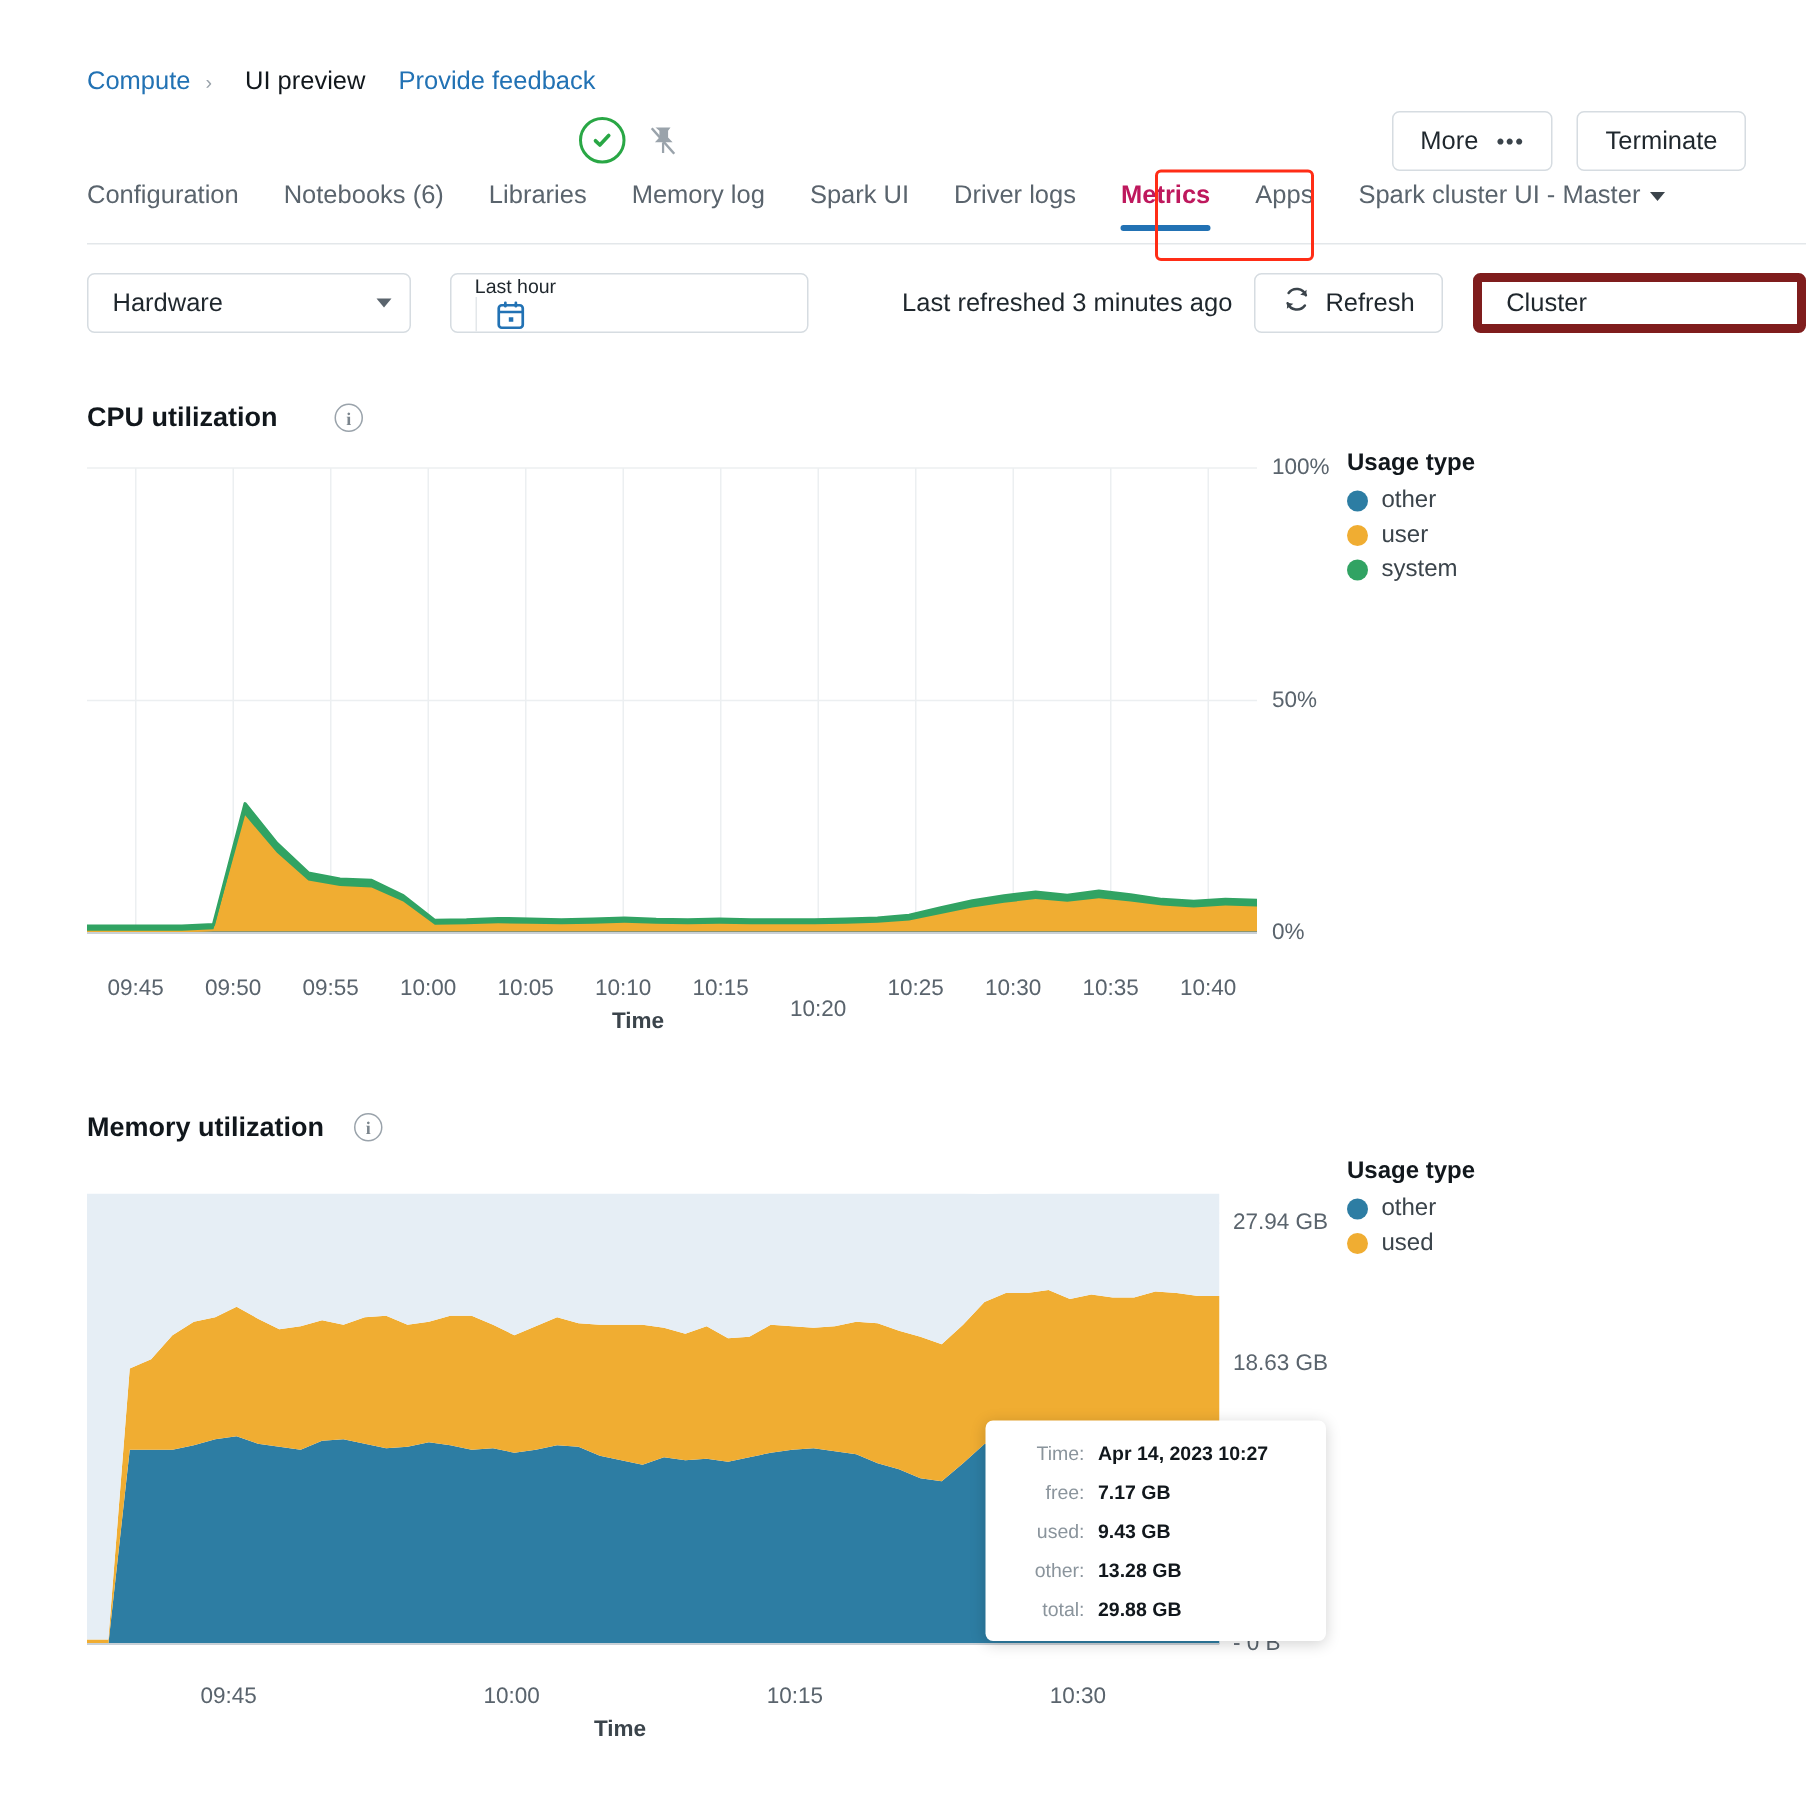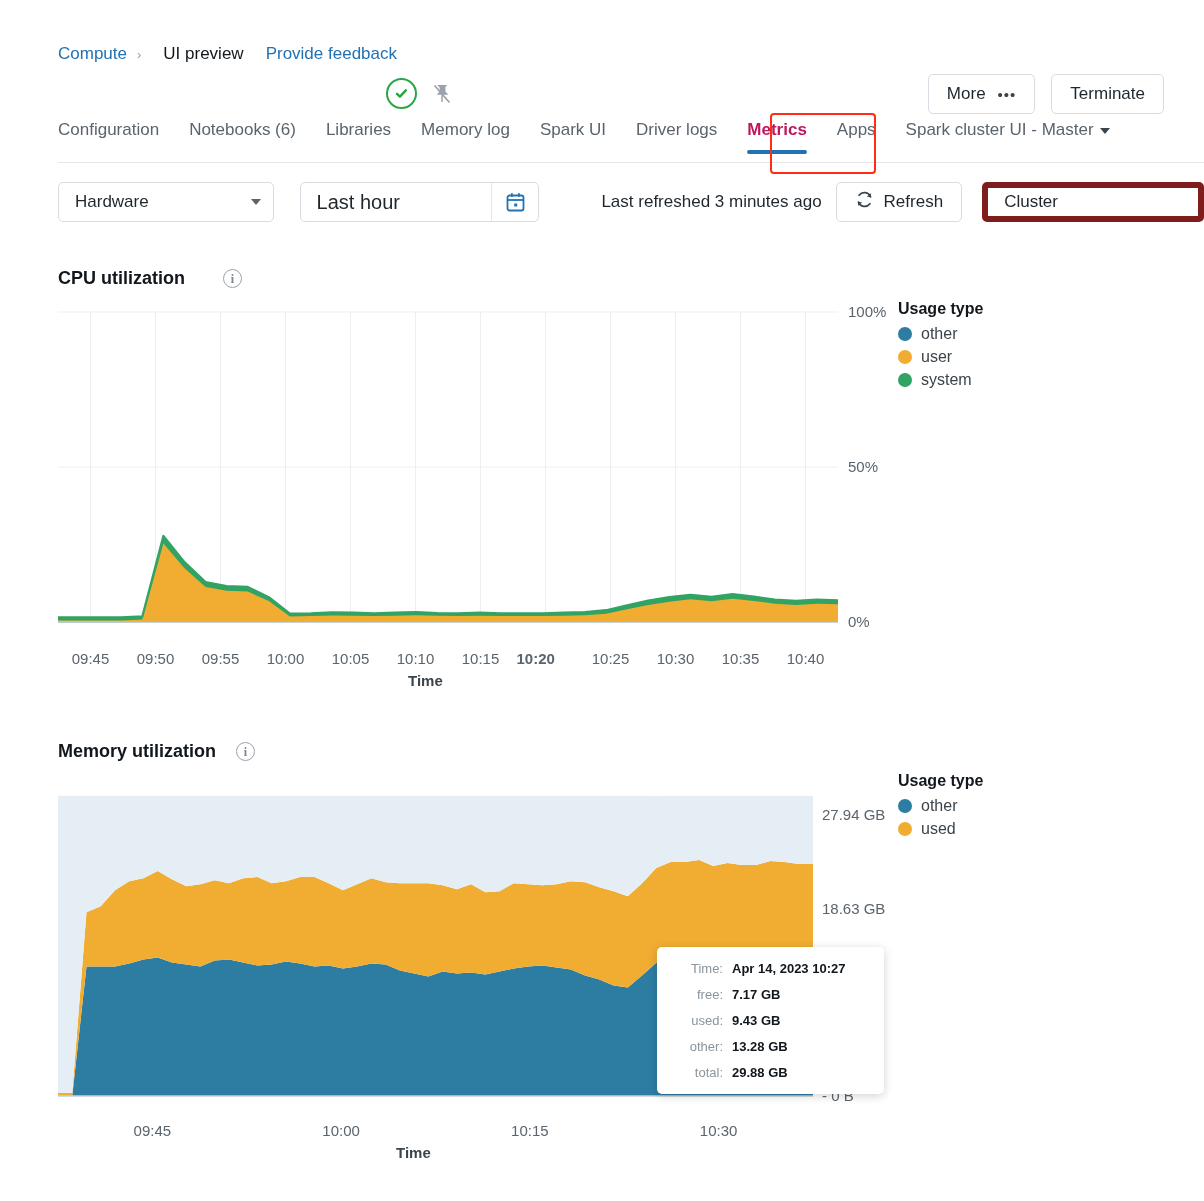--- a/index.html
+++ b/index.html
@@ -161,27 +161,28 @@
     border-left: 5px solid transparent;
     border-right: 5px solid transparent;
     border-top: 6px solid #5a646d;
   }
   .date-box {
     width: 250px; height: 40px;
     margin-left: 22px;
     border: 1px solid #d6dce1;
     border-radius: 5px;
     background: #fff;
-    display: flex; align-items: center;
+    display: flex; 
     padding: 0 0 0 16px;
-    font-size: 20px;
+    font-size: 13px;
     color: #1f272d;
     justify-content: space-between;
     cursor: pointer;
     box-sizing: border-box;
+    flex-direction: column;
   }
   .cal-wrap {
     border-left: 1px solid #e3e7ea;
     height: 100%;
     width: 46px;
     display:flex;align-items:center;justify-content:center;
   }
   .refresh-label {
     margin-left: 58px;
     font-size: 17px;
@@ -409,21 +410,21 @@
       </svg>
   </div>
   <div id="cpu-xticks">
       <div class="tick" style="left: 61.5px; top: 650px; width: 58px; text-align: center;">09:45</div>
       <div class="tick" style="left: 126.5px; top: 650px; width: 58px; text-align: center;">09:50</div>
       <div class="tick" style="left: 191.5px; top: 650px; width: 58px; text-align: center;">09:55</div>
       <div class="tick" style="left: 256.5px; top: 650px; width: 58px; text-align: center;">10:00</div>
       <div class="tick" style="left: 321.5px; top: 650px; width: 58px; text-align: center;">10:05</div>
       <div class="tick" style="left: 386.5px; top: 650px; width: 58px; text-align: center;">10:10</div>
       <div class="tick" style="left: 451.5px; top: 650px; width: 58px; text-align: center;">10:15</div>
-      <div class="tick" style="left: 516.5px; top: 650px; width: 58px;  font-weight: bold;">10:20</div>
+      <div class="tick" style="left: 516.5px; top: 664px; width: 58px; text-align: center;">10:20</div>
       <div class="tick" style="left: 581.5px; top: 650px; width: 58px; text-align: center;">10:25</div>
       <div class="tick" style="left: 646.5px; top: 650px; width: 58px; text-align: center;">10:30</div>
       <div class="tick" style="left: 711.5px; top: 650px; width: 58px; text-align: center;">10:35</div>
       <div class="tick" style="left: 776.5px; top: 650px; width: 58px; text-align: center;">10:40</div>
     </div>
   <div class="axis-label" style="left:408px; top:672px;"><span>Time</span></div>
   <div id="cpu-yticks">
       <div class="ytick" style="left: 848px; top: 613px;">0%</div>
       <div class="ytick" style="left: 848px; top: 458px;">50%</div>
       <div class="ytick" style="left: 848px; top: 303px;">100%</div>

